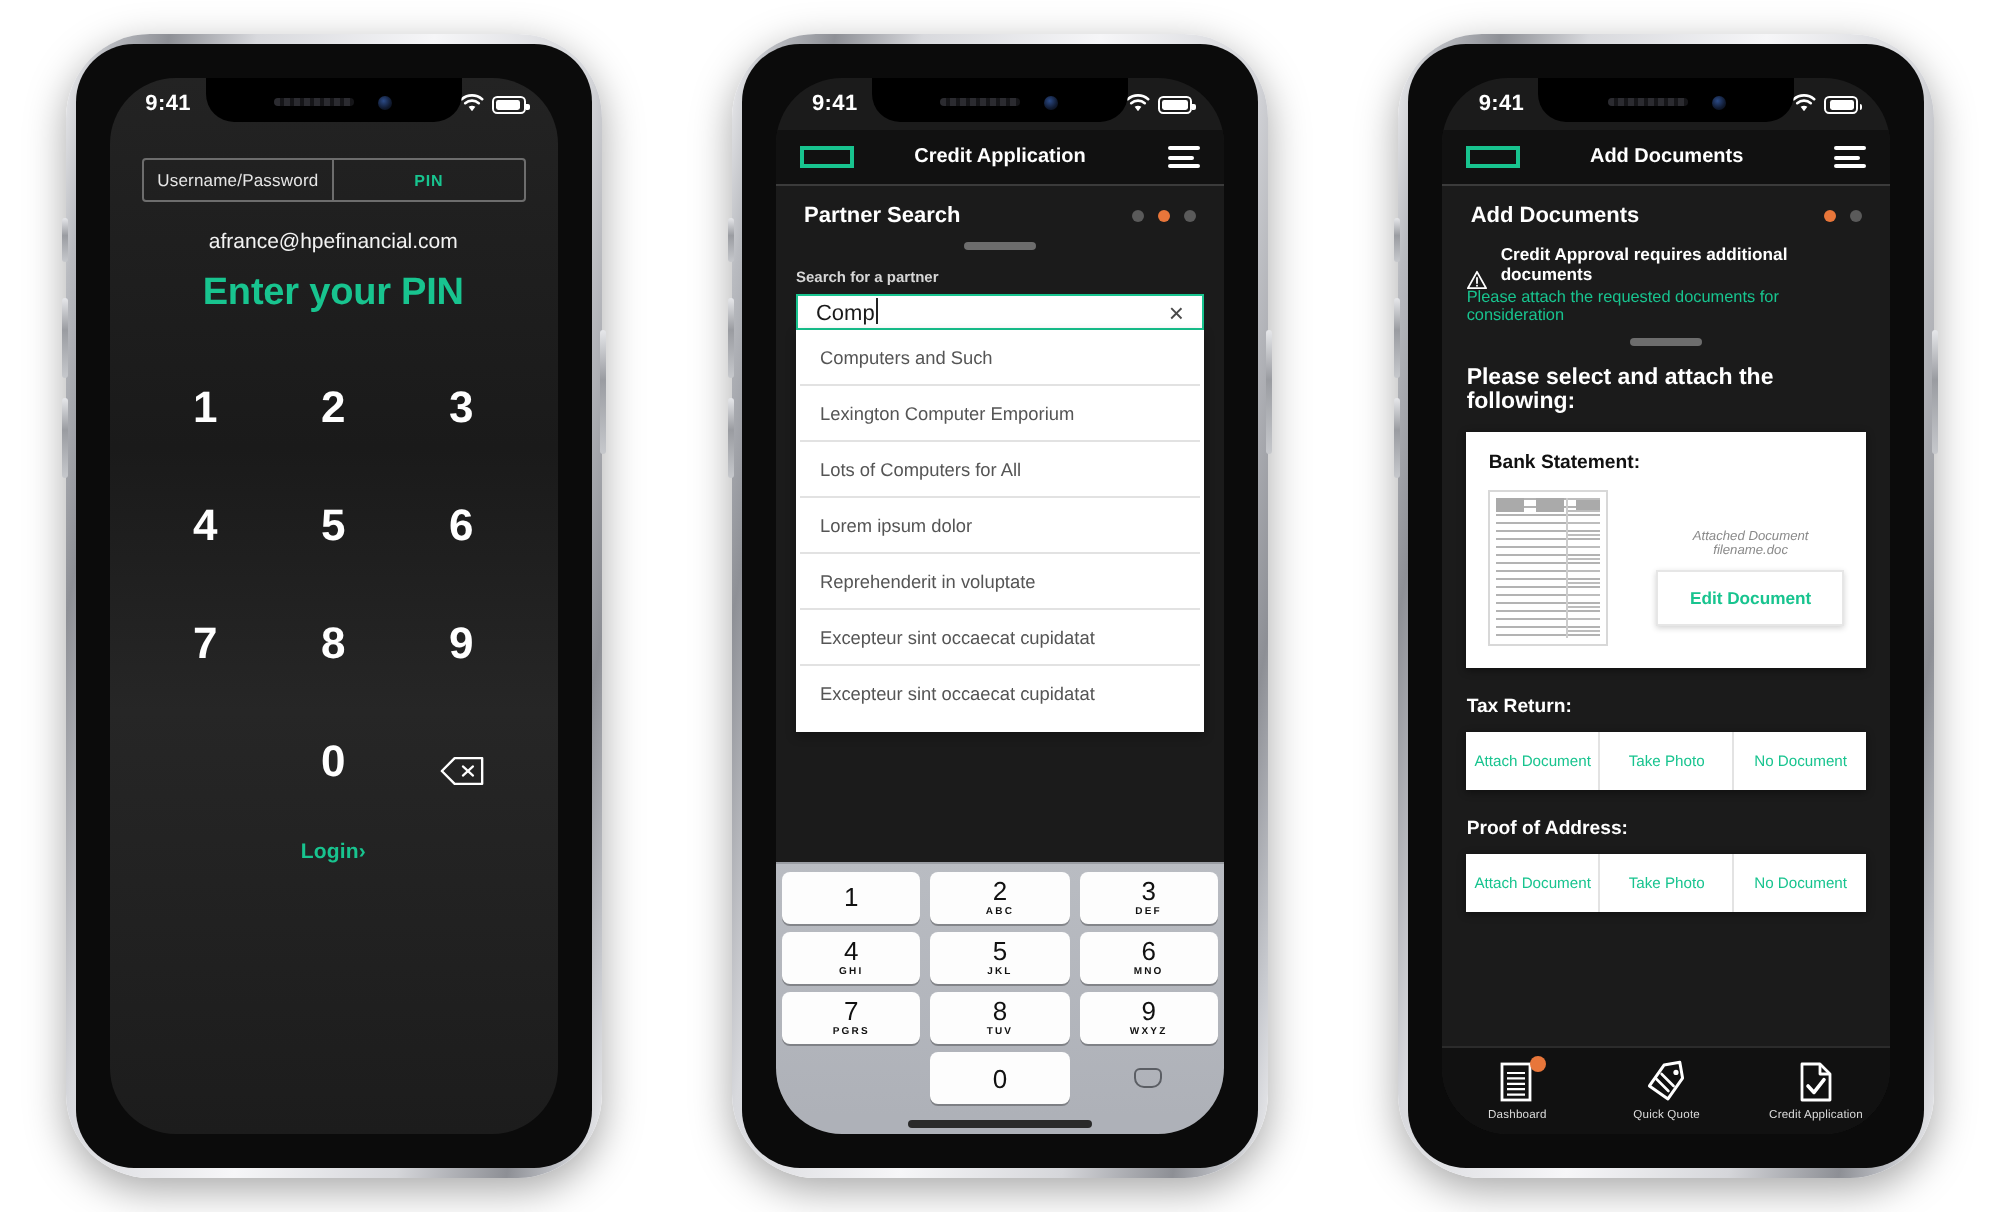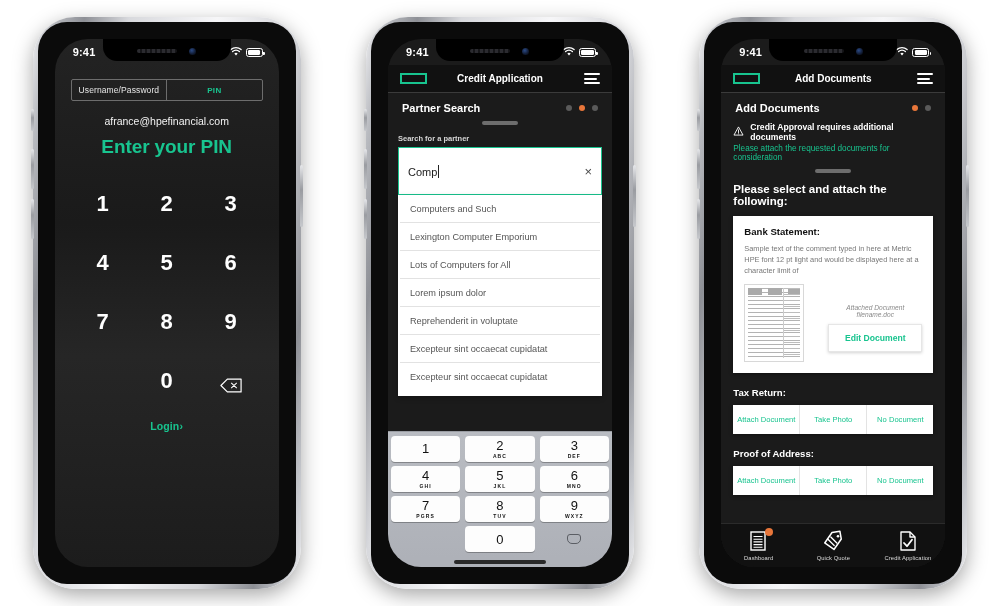--- a/index.html
+++ b/index.html
@@ -143,21 +143,21 @@
   .dot.on { background: #e8763a; }
   .grabber { width: 36px; height: 4px; border-radius: 2px; background: #6d6d6d;
              margin: 7px auto 0; }
 
   
   .p2-screen { background: #1b1b1b; display: flex; flex-direction: column; }
   .p2-main { flex: 1; position: relative; }
   .search-wrap { padding: 9px 10px 0; }
   .search-label { color: #d6d6d6; font-size: 7.5px; font-weight: bold; margin-bottom: 4px; }
   .search-box {
-    border: 1.5px solid #18c48f; background: #fff; height: 48px;
+    border: 1.5px solid #18c48f; background: #fff; height: 18px;
     display: flex; align-items: center; padding: 0 9px;
   }
   .search-val { flex: 1; color: #1a1a1a; font-size: 11px; position: relative; }
   .caret { display: inline-block; width: 1px; height: 13px; background: #222;
            vertical-align: -2px; margin-left: 1px; }
   .x-icon { color: #4a4a4a; font-size: 13px; line-height: 1; }
   .results {
     background: #fff; margin: 0 10px;
     box-shadow: 0 2px 5px rgba(0,0,0,.3);
     padding: 0 0 6px;
@@ -189,21 +189,21 @@
             border-radius: 3px 3px 5px 5px; }
   .home-ind { height: 10px; display:flex; align-items:center; justify-content:center;
               background: #aeb1b8; }
   .home-ind i { display:block; width: 92px; height: 3.5px; border-radius: 2px; background:#2a2a2a; }
 
   
   .p3-screen { background: #1b1b1b; display: flex; flex-direction: column; }
   .alert {
     margin: 8px 12px 0; display: flex; flex-direction: column; gap: 2px;
   }
-  .alert-row { display: flex; align-items: flex-start; gap: 6px; }
+  .alert-row { display: flex; align-items: flex-end; gap: 6px; }
   .warn-tri { width: 11px; height: 10px; }
   .alert-main { color: #fff; font-size: 8.6px; font-weight: bold; }
   .alert-sub { color: #18c48f; font-size: 8.2px; margin-left: 0; }
   .p3-body { flex: 1; overflow: hidden; padding: 0 0 2px; }
   .ask-title { color: #fff; font-size: 11.5px; font-weight: bold; padding: 10px 12px 9px; }
   .card {
     background: #fff; margin: 0 12px; padding: 10px 11px 11px;
     box-shadow: 0 1px 4px rgba(0,0,0,.45);
   }
   .card-title { font-size: 9.6px; font-weight: bold; color: #111; }
@@ -532,21 +532,20 @@
           </div>
           <div class="alert-sub">Please attach the requested documents for consideration</div>
         </div>
         <div class="grabber"></div>
 
         <div class="p3-body">
           <div class="ask-title">Please select and attach the following:</div>
 
           <div class="card">
             <div class="card-title">Bank Statement:</div>
-            <div class="card-desc">Sample text of the comment typed in here at Metric HPE font 12 pt light and would be displayed here at a character limit of</div>
             <div class="card-row">
               <div class="doc-thumb">
                 <div class="doc-lines"></div>
               </div>
               <div class="doc-meta">
                 <div class="doc-name">Attached Document filename.doc</div>
                 <div class="edit-btn">Edit Document</div>
               </div>
             </div>
           </div>

